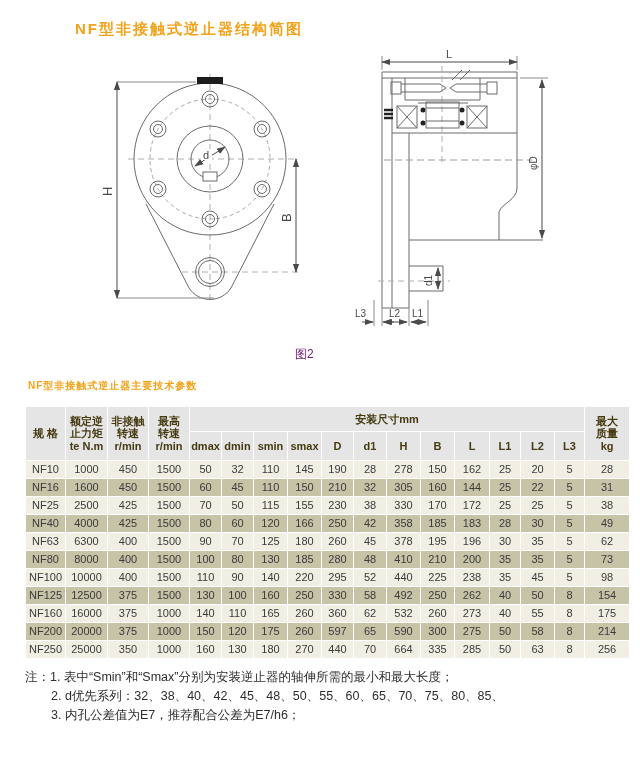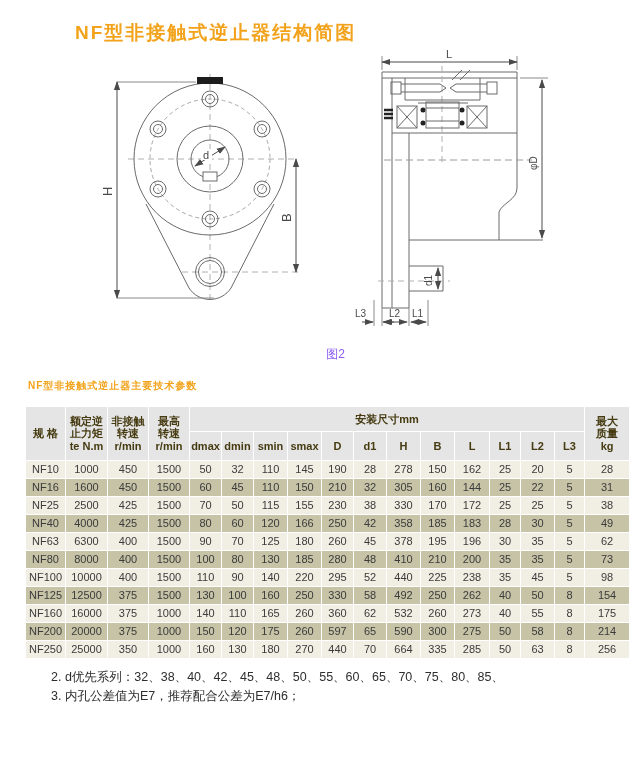--- a/index.html
+++ b/index.html
@@ -3,26 +3,26 @@
 <meta charset="utf-8">
 <style>
   html,body{margin:0;padding:0;}
   body{
     width:640px;height:775px;position:relative;background:#ffffff;
     font-family:"Liberation Sans","DejaVu Sans",sans-serif;
     color:#3a3a3a;overflow:hidden;
   }
   .fig-title{
     position:absolute;left:75px;top:20px;
-    font-size:19px;font-weight:bold;letter-spacing:2px;color:#f2a31b;
+    font-size:15px;font-weight:bold;letter-spacing:2px;color:#f2a31b;
   }
   #drawing{position:absolute;left:0;top:45px;}
   .fig-caption{
-    position:absolute;left:295px;top:346px;width:50px;text-align:right;
-    font-size:12px;color:#8b5cf6;
+    position:absolute;left:295px;top:346px;width:50px;text-align:left;
+    font-size:12px;color:#701a75;
   }
   .table-title{
     position:absolute;left:28px;top:379px;
     font-size:10px;font-weight:bold;letter-spacing:1px;color:#f2a31b;
   }
   table.spec{
     position:absolute;left:25px;top:406px;width:604px;
     border-collapse:collapse;table-layout:fixed;
     font-size:11px;
   }
@@ -456,15 +456,16 @@
         <td>285</td>
         <td>50</td>
         <td>63</td>
         <td>8</td>
         <td>256</td>
       </tr>
     </tbody>
 </table>
 
 <div class="notes">
+  <div class="note-line">注：1. 表中“Smin”和“Smax”分别为安装逆止器的轴伸所需的最小和最大长度；</div>
   <div class="note-line ind1">2. d优先系列：32、38、40、42、45、48、50、55、60、65、70、75、80、85、</div>
   <div class="note-line ind1">3. 内孔公差值为E7，推荐配合公差为E7/h6；</div>
 </div>
 
 </body></html>

